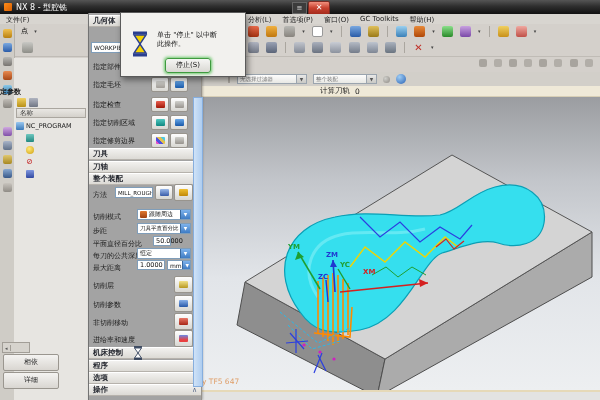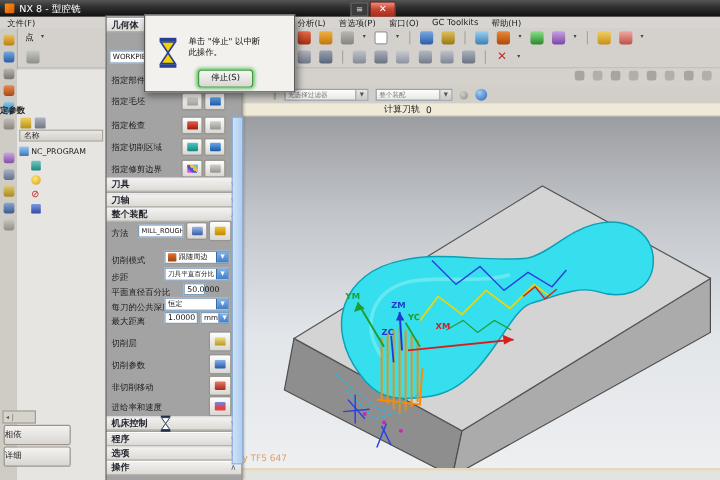--- a/index.html
+++ b/index.html
@@ -45,21 +45,21 @@
 
   
   #rstrip{left:0;top:24px;width:14px;height:376px;background:#cfccc6;border-right:1px solid #b5b1aa}
   #rstrip .ric{display:block;width:9px;height:9px;margin:5px auto 0;border-radius:2px}
   #nav{left:14px;top:58px;width:74px;height:342px;background:#e7e5e1;border-right:1px solid #a39f98}
   #nav-hdr{position:absolute;left:2px;top:50px;width:70px;height:10px;background:linear-gradient(#e9e7e3,#d4d1cb);
            border:1px solid #aaa69f;font-size:6.5px;color:#333;padding-left:3px;box-sizing:border-box}
   .nav-row{position:absolute;left:2px;width:70px;height:11px;font-size:6.5px;color:#222;display:flex;align-items:center;gap:2px;overflow:hidden}
   .nic{display:inline-block;width:8px;height:8px;border-radius:1px;flex:0 0 auto}
   .bl-btn{position:absolute;left:3px;width:54px;height:15px;background:linear-gradient(#f4f3f1,#d9d6d1);
-          border:1px solid #9a968f;border-radius:2px;font-size:7px;color:#222;text-align:left;line-height:15px;overflow:hidden}
+          border:1px solid #9a968f;border-radius:2px;font-size:7px;color:#222;text-align:center;line-height:15px;overflow:hidden}
 
   
   #opdlg{left:88px;top:13px;width:112px;height:387px;background:#a3a3a3;border-left:1px solid #737373;
          border-right:1px solid #97938c;box-shadow:1px 0 2px rgba(0,0,0,.25)}
   .sech{position:absolute;left:0;width:112px;height:12px;background:linear-gradient(#f2f1ef,#dcdad5);
         border-top:1px solid #fff;border-bottom:1px solid #b6b2ac;font-size:7.5px;font-weight:bold;color:#23262e;
         display:flex;align-items:center;padding:0 4px;box-sizing:border-box}
   .sech .chev{margin-left:auto;color:#5a6a8a;font-size:7px;font-weight:normal}
   .dlabel{position:absolute;font-size:7px;color:#1a1a1a}
   .combo{position:absolute;height:11px;background:#fff;border:1px solid #7f9db9;font-size:6px;color:#111;

